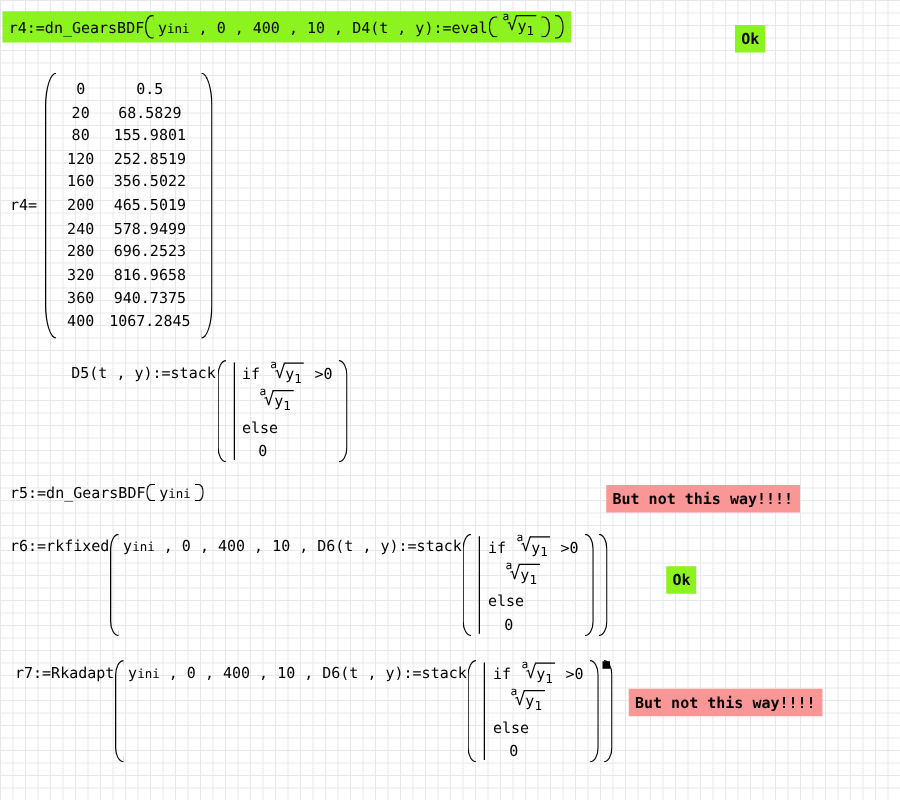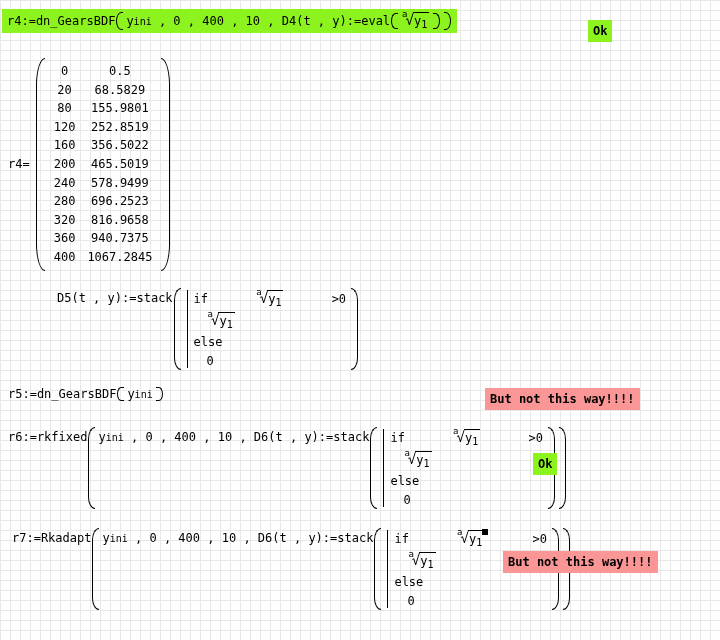--- a/index.html
+++ b/index.html
@@ -35,21 +35,21 @@
   .mat-cell{text-align:center;line-height:18.6px;font-size:12px;}
   .nroot{display:inline-flex;align-items:flex-start;margin:0 1px;}
   .ridx{font-size:9px;line-height:1;margin:-2px -2px 0 0;}
   .rsign{font-size:14px;line-height:1.1;margin-top:1px;}
   .rcand{border-top:1.2px solid #000;padding:1px 2px 0 1px;margin-left:-1px;white-space:pre;text-align:right;}
   sub{font-size:10px;line-height:1;vertical-align:-3px;}
   .prog{display:inline-flex;align-items:stretch;margin:0 2px;}
   .progbar{border-left:1.4px solid #000;margin:2px 6px 2px 1px;}
   .proglines{display:flex;flex-direction:column;}
   .pline{display:inline-flex;align-items:center;min-height:19px;white-space:pre;}
-  .pline.rootline{min-height:22px;gap:40px;}
+  .pline.rootline{min-height:22px;}
   .pline.indent{padding-left:13px;}
   .badge{position:absolute;font-weight:bold;font-size:12px;padding:4px 5px;white-space:pre;}
   .badge.green{background:var(--highlight-green,#8cf31e);}
   .badge.red{background:var(--highlight-red,#fa9695);}
   .sel-handle{position:absolute;width:6px;height:6px;background:#000;}
 </style>
 </head>
 <body style="--highlight-green: #8cf31e; --highlight-red: #fa9695; --grid-line: #e8e8e8; --text: #000000;">
 
 <div style="position:absolute;inset:0;">

